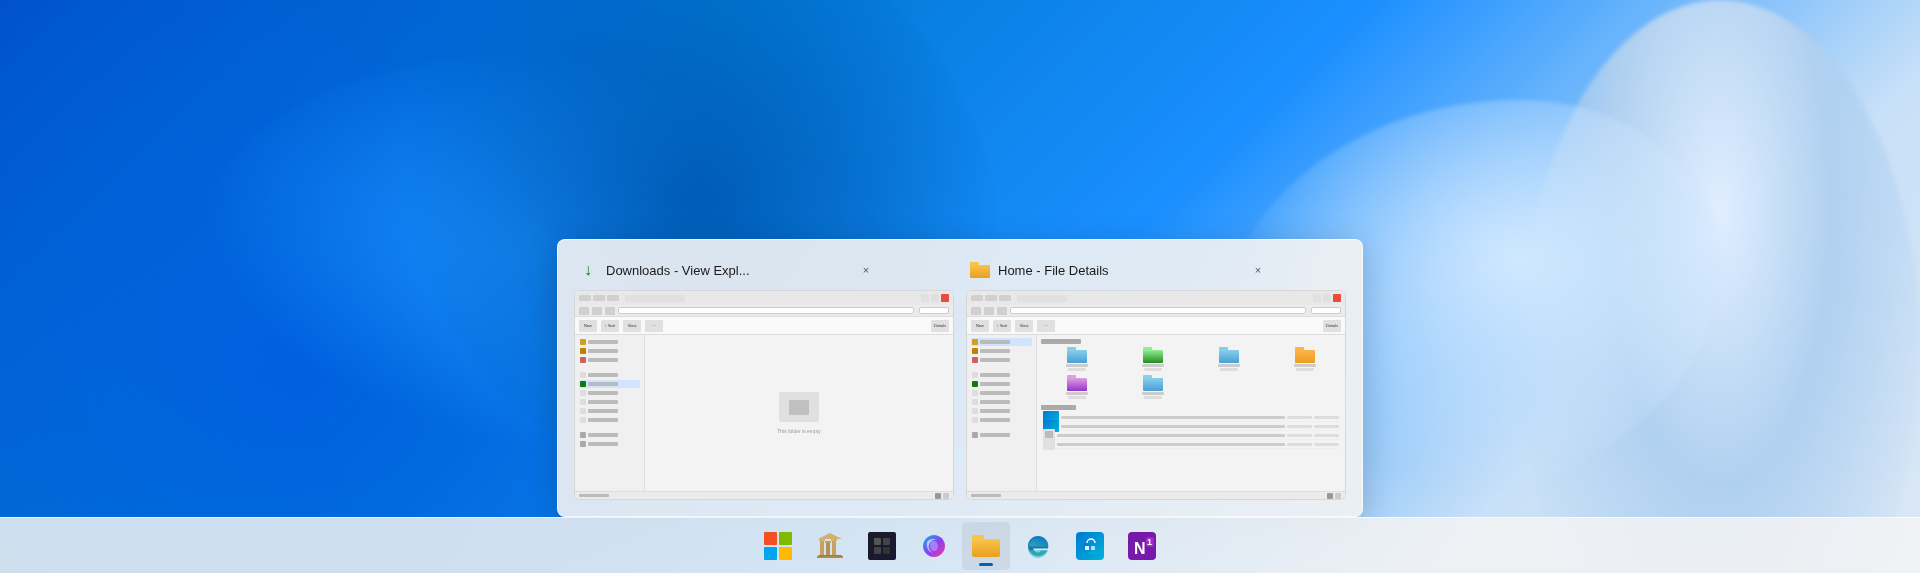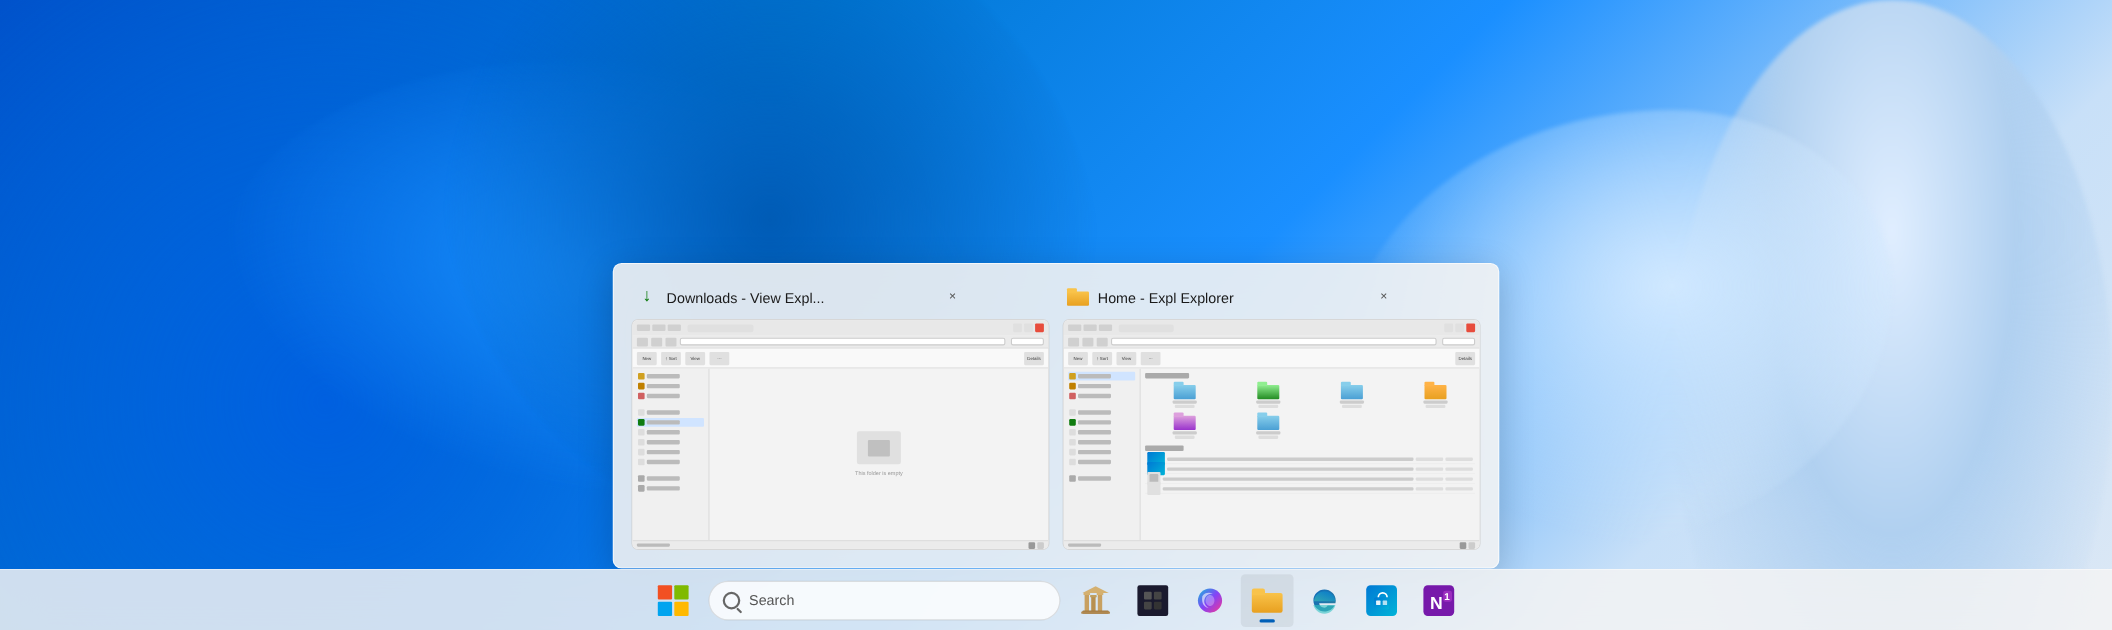--- a/index.html
+++ b/index.html
@@ -597,21 +597,21 @@
   </div>
 
   <div class="preview-window">
     <div class="preview-titlebar">
       <div class="preview-title-icon">
         <div style="position:relative;width:20px;height:16px;">
           <div style="position:absolute;bottom:0;width:20px;height:13px;background:linear-gradient(180deg,#f9c34a,#e8a020);border-radius:1px;"></div>
           <div style="position:absolute;top:0;left:0;width:9px;height:4px;background:#f9c34a;border-radius:1px 1px 0 0;"></div>
         </div>
       </div>
-      <span class="preview-title-text">Home - Expl Explorer</span>
+      <span class="preview-title-text">Home - File Details</span>
       <div class="preview-close-btn">×</div>
     </div>
     <div class="preview-thumbnail">
 
       <div class="mini-explorer">
         <div class="mini-titlebar">
           <div style="display:flex;gap:2px;align-items:center;flex:1;">
             <div style="width:12px;height:6px;background:#d0d0d0;border-radius:1px;"></div>
             <div style="width:12px;height:6px;background:#d0d0d0;border-radius:1px;"></div>
             <div style="width:12px;height:6px;background:#d0d0d0;border-radius:1px;"></div>
@@ -796,24 +796,20 @@
 
     <div class="taskbar-icon start-btn">
       <div class="win-logo">
         <div class="win-logo-quad" style="background:#f25022;"></div>
         <div class="win-logo-quad" style="background:#7fba00;"></div>
         <div class="win-logo-quad" style="background:#00a4ef;"></div>
         <div class="win-logo-quad" style="background:#ffb900;"></div>
       </div>
     </div>
 
-    <div class="search-bar" style="margin: 0 4px;">
-      <div class="search-icon-circle"></div>
-      <span class="search-text">Search</span>
-    </div>
 
     <div class="taskbar-icon">
       <div class="ruins-icon">
 
         <svg width="28" height="28" viewBox="0 0 28 28">
 
           <rect x="4" y="8" width="4" height="16" fill="#c8a060" rx="1"></rect>
           <rect x="10" y="10" width="4" height="14" fill="#b89050" rx="1"></rect>
           <rect x="16" y="8" width="4" height="16" fill="#c8a060" rx="1"></rect>
 

